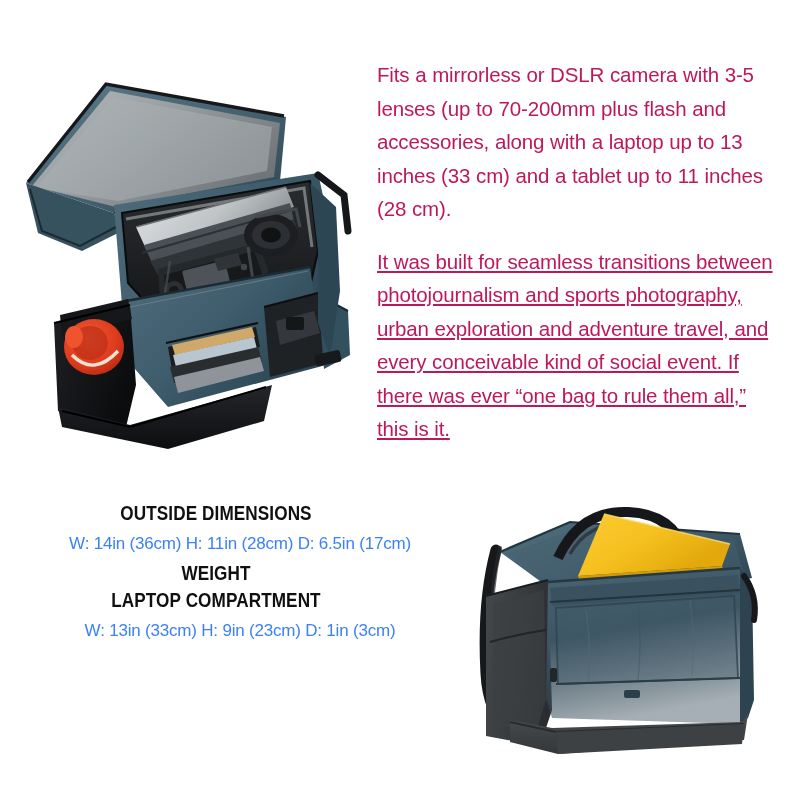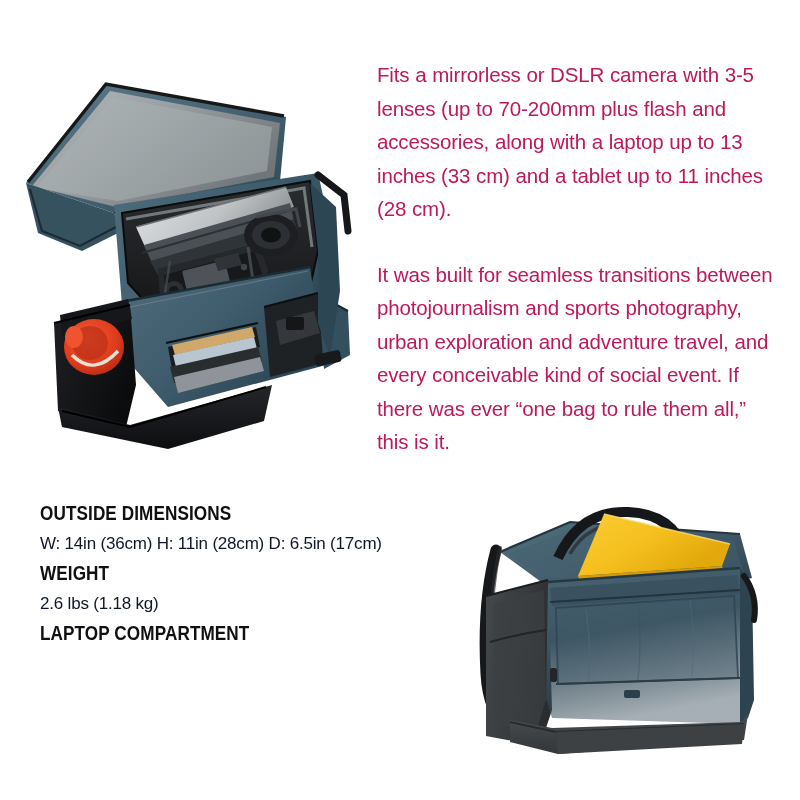--- a/index.html
+++ b/index.html
@@ -34,47 +34,47 @@
     width: 396px;
   }
   .desc-paragraph {
     font-size: 20.5px;
     line-height: 33.5px;
     letter-spacing: -0.15px;
     color: #be185d;
     margin: 0;
     word-spacing: 0.2px;
   }
-  .desc-paragraph + .desc-paragraph { margin-top: 32px; }
+  .desc-paragraph + .desc-paragraph { margin-top: 19px; text-decoration: underline; }
 
   
   #spec-list {
     position: absolute;
     left: 40px;
     top: 500px;
     width: 400px;
   }
-  .spec-group { margin: 0; }
+  .spec-group { margin: 0; text-align: center; }
   .spec-heading {
     font-family: "Liberation Sans Narrow", "Liberation Sans", sans-serif;
     font-weight: bold;
     font-size: 19.5px;
     line-height: 27px;
     letter-spacing: 0.1px;
     text-transform: uppercase;
     color: #101010;
     transform: scaleX(0.88);
     transform-origin: left center;
     white-space: nowrap;
   }
   .spec-value {
     font-size: 17px;
     line-height: 33px;
     letter-spacing: -0.2px;
-    color: #0f172a;
+    color: #3b82f6;
     white-space: nowrap;
   }
 
   
   #photo-closed-bag {
     position: absolute;
     left: 452px;
     top: 492px;
     width: 336px;
     height: 276px;
@@ -232,26 +232,26 @@
 
 <div id="spec-list">
 
   <div class="spec-group">
     <div class="spec-heading">OUTSIDE DIMENSIONS</div>
     <div class="spec-value">W: 14in (36cm) H: 11in (28cm) D: 6.5in (17cm)</div>
   </div>
 
   <div class="spec-group">
     <div class="spec-heading">WEIGHT</div>
-    <div class="spec-value">2.6 lbs (1.18 kg)</div>
   </div>
 
 
   <div class="spec-group">
     <div class="spec-heading">LAPTOP COMPARTMENT</div>
+    <div class="spec-value">W: 13in (33cm) H: 9in (23cm) D: 1in (3cm)</div>
   </div>
 
 </div>
 
 <div id="photo-closed-bag">
   <svg viewBox="0 0 336 276" xmlns="http://www.w3.org/2000/svg" aria-hidden="true">
     <defs>
       <linearGradient id="cbFront" x1="0" y1="0" x2="0.2" y2="1">
         <stop offset="0%" stop-color="#48616f"></stop>
         <stop offset="40%" stop-color="#3d5563"></stop>

